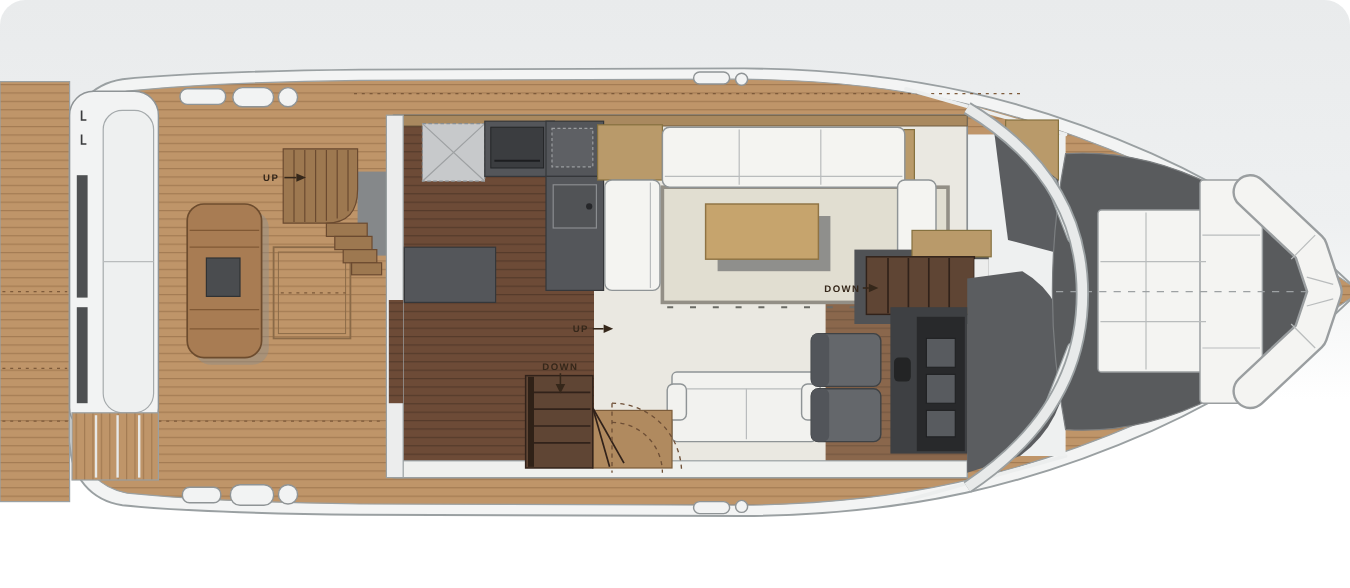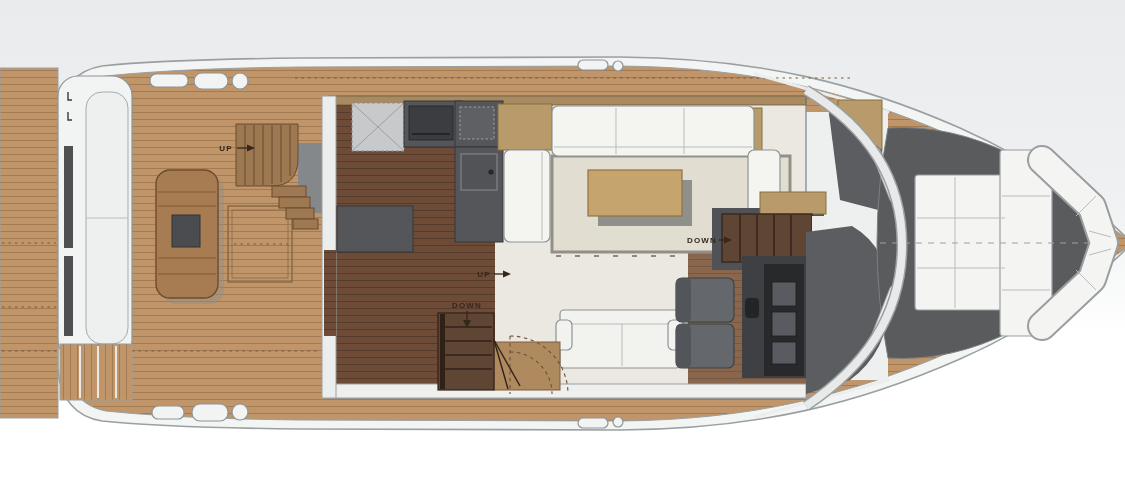--- a/index.html
+++ b/index.html
@@ -1,19 +1,20 @@
 <!DOCTYPE html>
 <html style="--c-teak: #bf9569; --c-darkwood: #6d4b37; --c-helmwood: #8a674c; --c-hull: #f3f4f4; --c-outline: #9aa0a2; --c-cabin_floor: #eae8e1; --c-galley_counter: #54565a; --c-appliance: #3b3d40; --c-sofa_white: #f4f4f1; --c-rug: #e1ded1; --c-rug_border: #938f86; --c-cabinet_tan: #b99a6a; --c-table_tan: #c6a46d; --c-shadow: #8f8f8c; --c-table_aft: #a87c53; --c-stair_wood: #9d7850; --c-stair_dark: #5f4534; --c-deck_gray: #595b5d; --c-dash_gray: #5b5d60; --c-seat_gray: #64676b; --c-console: #3e4043; --c-panel: #28292b; --c-screen: #585b5f; --c-settee: #f2f2ef; --c-label_ink: #35271a; --c-arc_brown: #6e4f36; --c-wall_tan: #a9895f; --c-bulkhead: #eceded;"><head>
 <meta charset="utf-8">
 <style>
   html,body{margin:0;padding:0;background:#fff;}
   .stage{
     position:relative;width:1125px;height:490px;overflow:hidden;
     background:linear-gradient(180deg,#e9ebec 0%,#eef0f1 38%,#f7f8f8 55%,#ffffff 68%,#ffffff 100%);
     font-family:"Liberation Sans", sans-serif;
+    border-radius:21px;
   }
   svg{position:absolute;left:0;top:0;}
   
   .f-hull{fill:var(--c-hull);stroke:var(--c-outline);stroke-width:1.6;}
   .f-teak{fill:url(#pTeak);stroke:var(--c-outline);stroke-width:1;}
   .f-plain-teak{fill:url(#pTeakV);stroke:var(--c-outline);stroke-width:1;}
   .f-dark{fill:url(#pDark);}
   .f-helm{fill:url(#pHelm);}
   .f-cabin{fill:var(--c-cabin_floor);stroke:#8b9093;stroke-width:1.4;}
   .f-counter{fill:var(--c-galley_counter);stroke:#35373a;stroke-width:1;}

